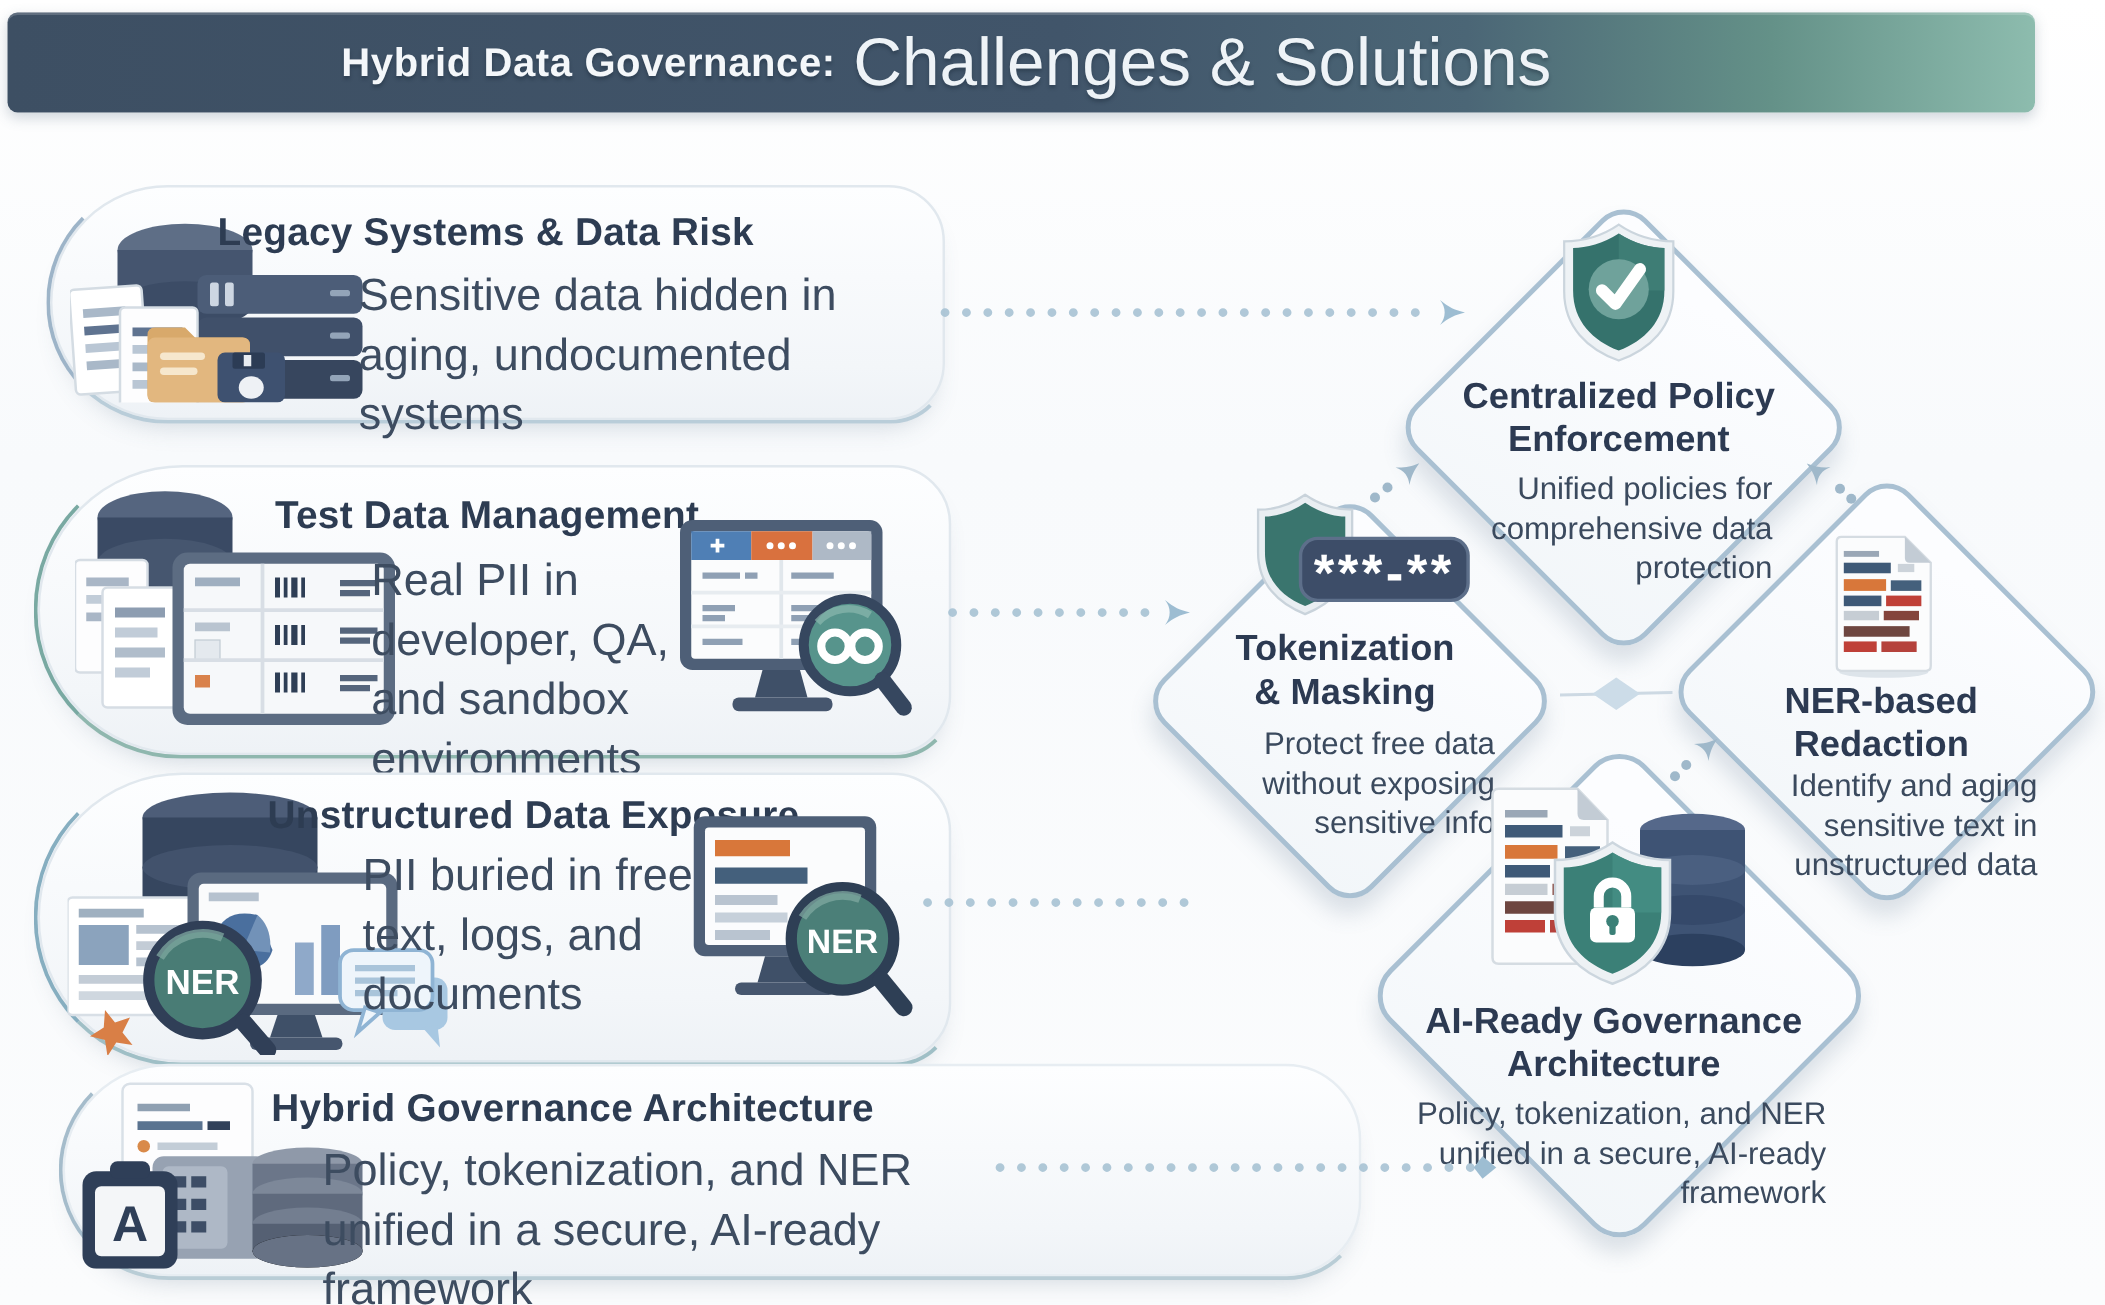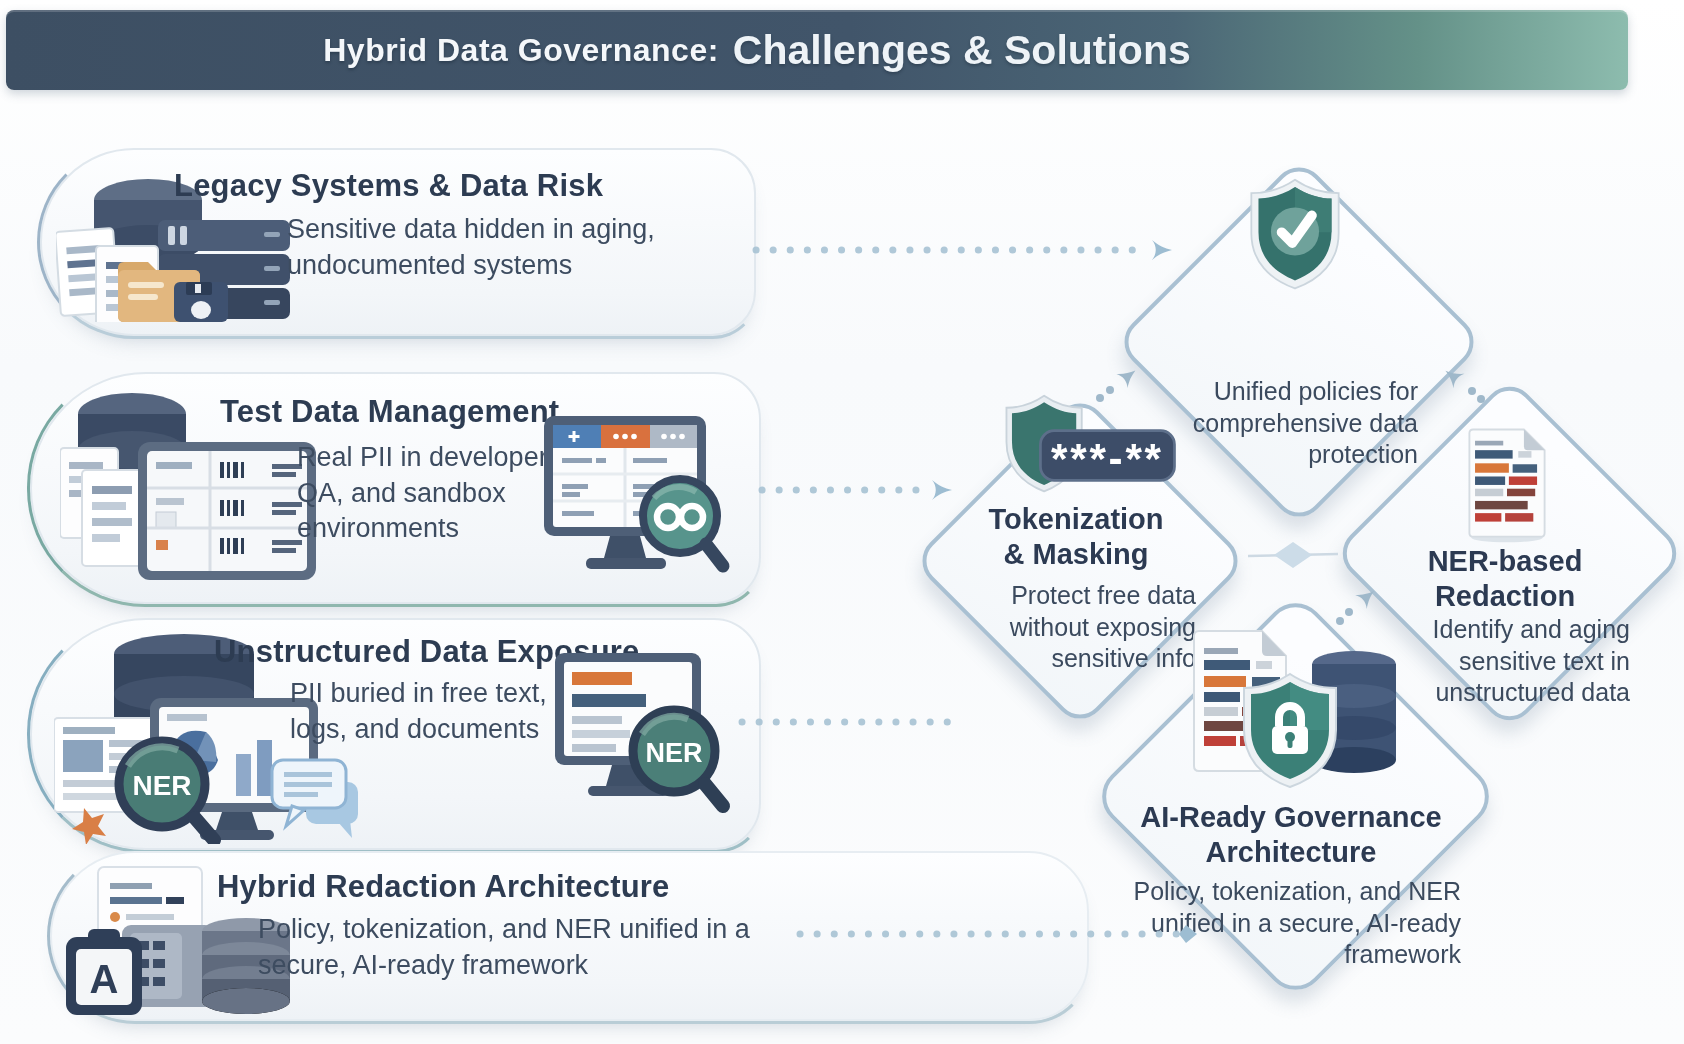--- a/index.html
+++ b/index.html
@@ -6,34 +6,34 @@
   #canvas{position:relative;width:1684px;height:1044px;margin:0 auto;overflow:hidden;
     background:linear-gradient(180deg,#ffffff 0%,#f8fafc 35%,#fbfcfd 100%);
     font-family:"Liberation Sans",sans-serif;}
   
   #header{position:absolute;left:6px;top:10px;width:1622px;height:80px;border-radius:8px;
     background:linear-gradient(90deg,#3d4f63 0%,#41556a 52%,#4b6676 72%,#649188 87%,#8dbcae 100%);
     box-shadow:0 4px 10px rgba(70,95,115,.25), inset 0 2px 0 rgba(255,255,255,.18);
     display:flex;align-items:center;justify-content:center;padding-right:120px;box-sizing:border-box;}
   #header .t-strong{color:#f4f7fa;font-size:32px;font-weight:700;letter-spacing:.5px;
     text-shadow:0 2px 3px rgba(20,35,50,.4);}
-  #header .t-light{color:#eef3f7;font-size:41px;font-weight:700;margin-left:14px;
+  #header .t-light{color:#eef3f7;font-size:54px;font-weight:400;margin-left:14px;
     text-shadow:0 2px 3px rgba(20,35,50,.35);}
   
   .card{position:absolute;background:linear-gradient(180deg,#fdfeff 0%,#f3f6f9 78%,#eef2f6 100%);
     border:2px solid #e1e8ee;box-shadow:0 14px 22px -12px rgba(70,95,120,.28);}
   .card::before{content:"";position:absolute;inset:-5px;border-radius:inherit;border:3px solid transparent;
     border-left-color:var(--acc);border-bottom-color:var(--accb);pointer-events:none;}
   .c1{--acc:#9db4c8;--accb:#b9cdd9;left:40px;top:148px;width:712px;height:184px;border-radius:100px 48px 48px 100px;}
   .c2{--acc:#79a9a2;--accb:#8fb7ae;left:30px;top:372px;width:727px;height:228px;border-radius:118px 48px 48px 118px;}
   .c3{--acc:#86aec0;--accb:#9fbfc6;left:30px;top:618px;width:727px;height:228px;border-radius:118px 48px 48px 118px;}
   .c4{--acc:#a5bccb;--accb:#b9cdd6;left:50px;top:851px;width:1035px;height:166px;border-radius:90px 64px 64px 90px;
       border-color:#e7edf2;}
   .ct{position:absolute;margin:0;font-size:31px;font-weight:700;color:#2d3c52;letter-spacing:.2px;text-align:center;}
-  .cd{position:absolute;margin:0;font-size:27px;font-weight:400;color:#3d4c60;line-height:1.32;}
+  .cd{position:absolute;margin:0;font-size:36px;font-weight:400;color:#3d4c60;line-height:1.32;}
   .c1 .ct{left:132px;top:18px;} .c1 .cd{left:245px;top:62px;width:400px;}
   .c2 .ct{left:188px;top:20px;} .c2 .cd{left:265px;top:66px;width:258px;}
   .c3 .ct{left:182px;top:14px;} .c3 .cd{left:258px;top:56px;width:310px;}
   .c4 .ct{left:165px;top:16px;} .c4 .cd{left:206px;top:59px;width:520px;}
   .cluster{position:absolute;}
   .c1 .cluster{left:14px;top:20px;} .c2 .cluster{left:28px;top:16px;}
   .c3 .cluster{left:22px;top:12px;} .c4 .cluster{left:12px;top:12px;}
   .rightIcon{position:absolute;}
   .c2 .rightIcon{left:502px;top:36px;} .c3 .rightIcon{left:518px;top:28px;}
   
@@ -305,36 +305,37 @@
         <ellipse cx="182" cy="136" rx="44" ry="13" fill="#67728503"></ellipse>
         <ellipse cx="182" cy="136" rx="44" ry="13" fill="#677285"></ellipse>
       </g>
       <g>
         <rect x="2" y="72" width="76" height="78" rx="11" fill="#2f3f58"></rect>
         <rect x="24" y="64" width="32" height="14" rx="6" fill="#2f3f58"></rect>
         <rect x="12" y="84" width="56" height="56" rx="5" fill="#f4f6f8"></rect>
         <text x="40" y="128" text-anchor="middle" font-size="40" font-weight="bold" fill="#2f3f58" font-family="Liberation Sans, sans-serif">A</text>
       </g>
     </svg>
-    <h2 class="ct">Hybrid Redaction Architecture</h2>
+    <h2 class="ct">Hybrid Governance Architecture</h2>
     <p class="cd">Policy, tokenization, and NER unified in a secure, AI-ready framework</p>
   </div>
 
   <div class="dshape d1"></div>
   <div class="dshape d2"></div>
   <div class="dshape d3"></div>
   <div class="dshape d4"></div>
 
   <svg id="sol1-icon" class="dc" width="98" height="118" viewBox="0 0 110 128">
     <path d="M55 2 C71 13 89 17 104 17 L104 62 C104 94 83 114 55 124 C27 114 6 94 6 62 L6 17 C21 17 39 13 55 2 Z" fill="#eef2f5" stroke="#cbd5dd" stroke-width="2"></path>
     <path d="M55 10 C69 19 84 23 96 23 L96 61 C96 89 78 106 55 115 C32 106 14 89 14 61 L14 23 C26 23 41 19 55 10 Z" fill="#35726c"></path>
     <path d="M55 10 C69 19 84 23 96 23 L96 61 L55 61 Z" fill="#417f78" opacity=".8"></path>
     <circle cx="55" cy="60" r="27" fill="#6fa29b"></circle>
     <path d="M40 61 L52 73 L74 42" stroke="#ffffff" stroke-width="11" fill="none" stroke-linecap="round" stroke-linejoin="round"></path>
   </svg>
+  <h3 id="sol1-title" class="dt">Centralized Policy Enforcement</h3>
   <p id="sol1-desc" class="dd">Unified policies for comprehensive data protection</p>
 
   <svg id="sol2-icon" class="dc" width="180" height="112" viewBox="0 0 196 122">
     <path d="M48 2 C61 11 76 15 89 15 L89 52 C89 80 71 97 48 106 C25 97 7 80 7 52 L7 15 C20 15 35 11 48 2 Z" fill="#e9eef2" stroke="#c9d3db" stroke-width="2"></path>
     <path d="M48 9 C60 17 73 21 83 21 L83 52 C83 76 68 91 48 99 C28 91 13 76 13 52 L13 21 C23 21 36 17 48 9 Z" fill="#3a756e"></path>
     <rect x="44" y="40" width="146" height="54" rx="15" fill="#3d4d68" stroke="#5d6f8a" stroke-width="3"></rect>
     <text x="117" y="86" text-anchor="middle" font-size="46" font-weight="bold" fill="#ffffff" letter-spacing="3" font-family="Liberation Sans, sans-serif">***-**</text>
   </svg>
   <h3 id="sol2-title" class="dt">Tokenization &amp; Masking</h3>
   <p id="sol2-desc" class="dd">Protect free data without exposing sensitive info</p>

